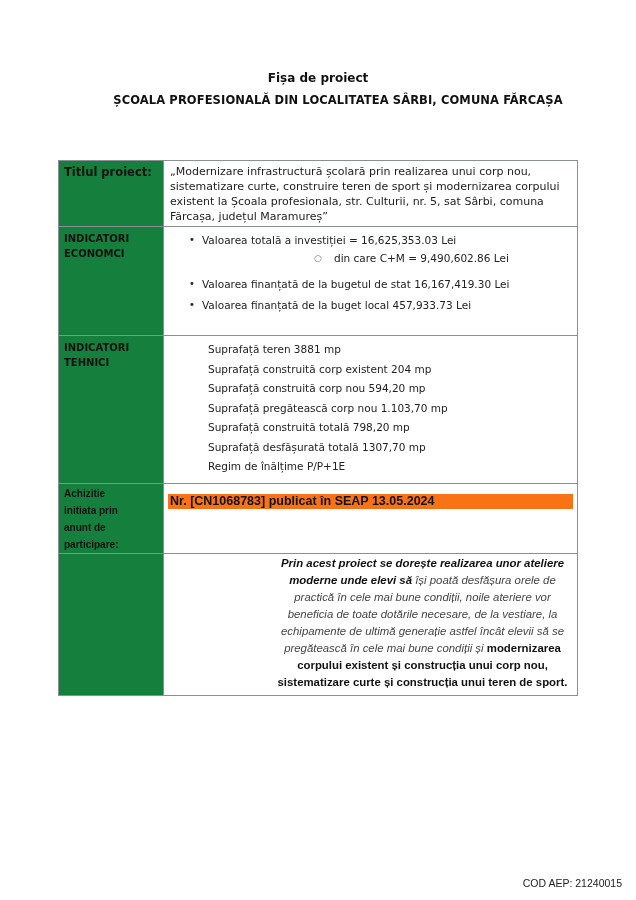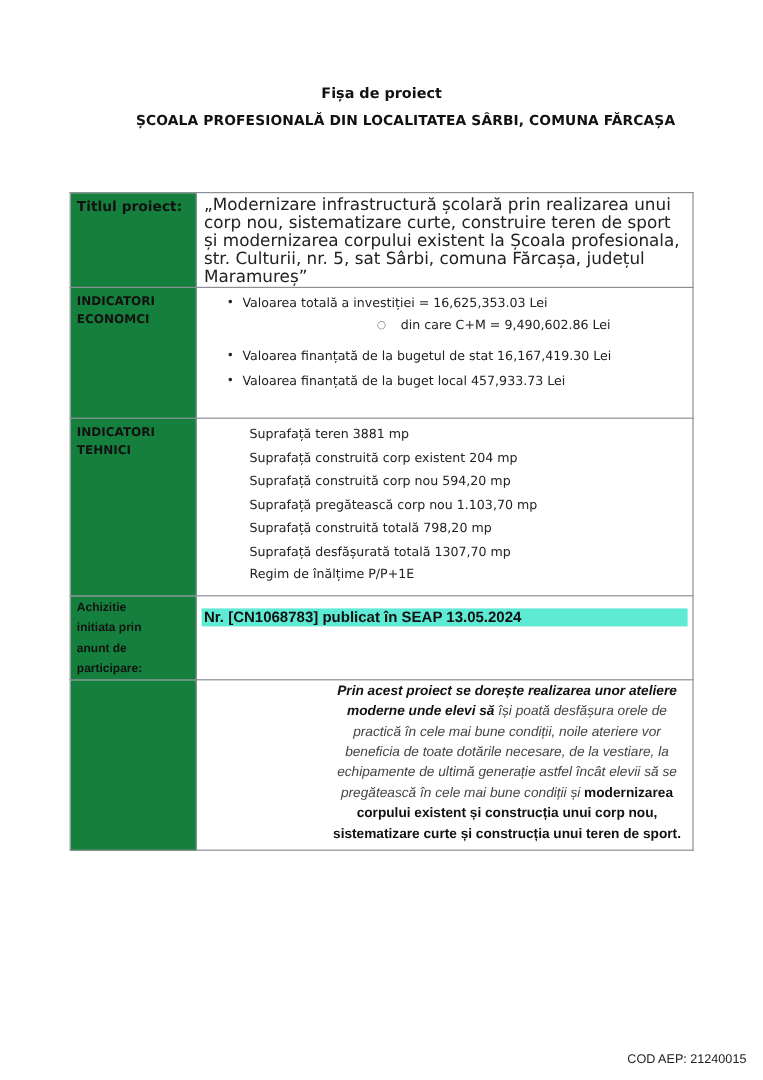--- a/index.html
+++ b/index.html
@@ -10,38 +10,38 @@
   .title2 { position: absolute; top: 93px; left: 0; width: 636px; text-align: center;
             font-size: 11.5px; font-weight: bold; letter-spacing: 0.1px; padding-left: 20px; }
   table.fisa { position: absolute; top: 160px; left: 58px; width: 520px;
                border-collapse: collapse; table-layout: fixed; }
   table.fisa td { border: 1px solid #8a8f96; vertical-align: top; padding: 0; }
   td.label { width: 104px; background: #15803d; }
   .lbl-tahoma { font-family: "DejaVu Sans", sans-serif; font-weight: bold; font-size: 10px;
                 padding: 4px 0 0 5px; line-height: 15px; }
   .lbl-arial { font-family: "Liberation Sans", sans-serif; font-weight: bold; font-size: 10px;
                padding: 1px 0 0 5px; line-height: 17px; }
-  .val-small { font-size: 14px; line-height: 15px; padding: 3px 4px 0 6px; color: #222; }
+  .val-small { font-size: 11px; line-height: 15px; padding: 3px 4px 0 6px; color: #222; }
   .row-titlu { height: 66px; }
   .row-econ { height: 109px; }
   .row-tehn { height: 148px; }
   .row-durata { height: 42px; }
   .row-achiz { height: 70px; }
   .row-fin { height: 64px; }
   .row-desc { height: 142px; text-align: center; }
   ul.econ { list-style: none; margin: 0; padding: 4px 0 0 0; font-size: 10.5px; color: #222; }
   ul.econ li { position: relative; line-height: 18px; padding-left: 38px; }
   ul.econ li .bullet { position: absolute; left: 25px; top: 0; font-size: 10px; }
   ul.econ li.sub { padding-left: 170px; margin-bottom: 8px; }
   ul.econ li.sub .bullet { left: 150px; font-size: 9px; color: #777; }
   .tehn-list { padding: 4px 0 0 44px; font-size: 10.5px; color: #222; }
   .tehn-list div { line-height: 19.5px; }
   .durata-val { font-style: italic; font-size: 10.5px; padding: 4px 0 0 6px; color: #222; }
   .hl { font-family: "Liberation Sans", sans-serif; font-weight: bold; font-size: 12.5px;
-        background: #5eead4; margin: 10px 4px 0 4px; padding: 0 0 0 2px; line-height: 15px; }
+        background: #f97316; margin: 10px 4px 0 4px; padding: 0 0 0 2px; line-height: 15px; }
   .desc { font-family: "Liberation Sans", sans-serif; font-size: 11.4px; line-height: 17px;
           padding: 1px 6px 0 110px; color: #333; }
   .desc b { color: #111; }
   .desc .bi { font-weight: bold; font-style: italic; color: #111; }
   .desc .it { font-style: italic; color: #444; }
   .cod { position: absolute; top: 877px; right: 14px; font-family: Liberation Sans, sans-serif;
          font-size: 10.5px; color: #222; }
 </style>
 </head>
 <body>

